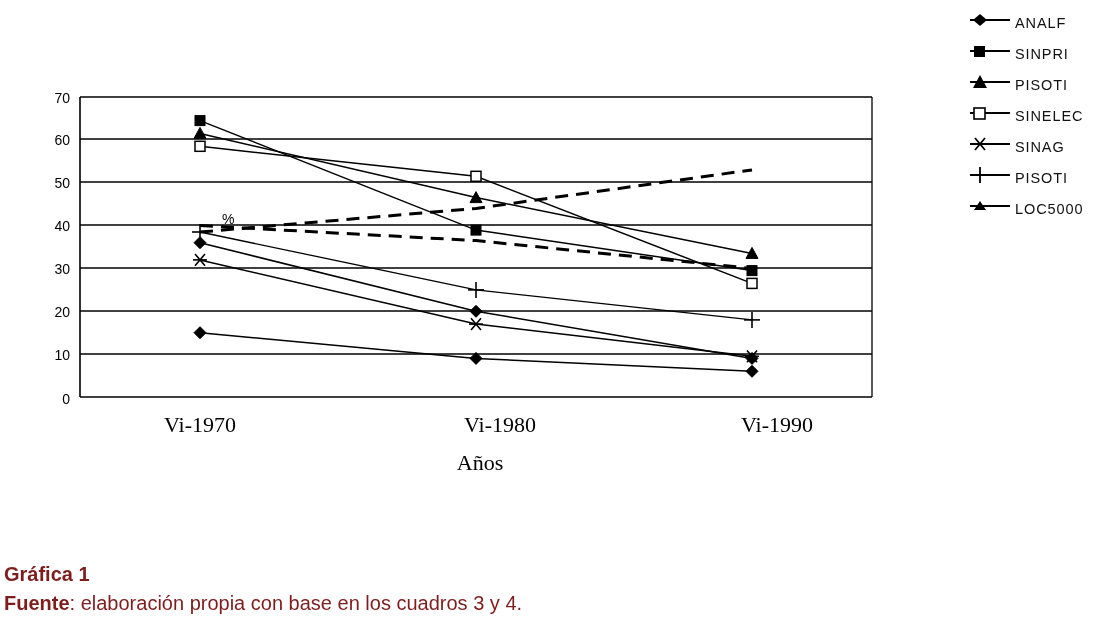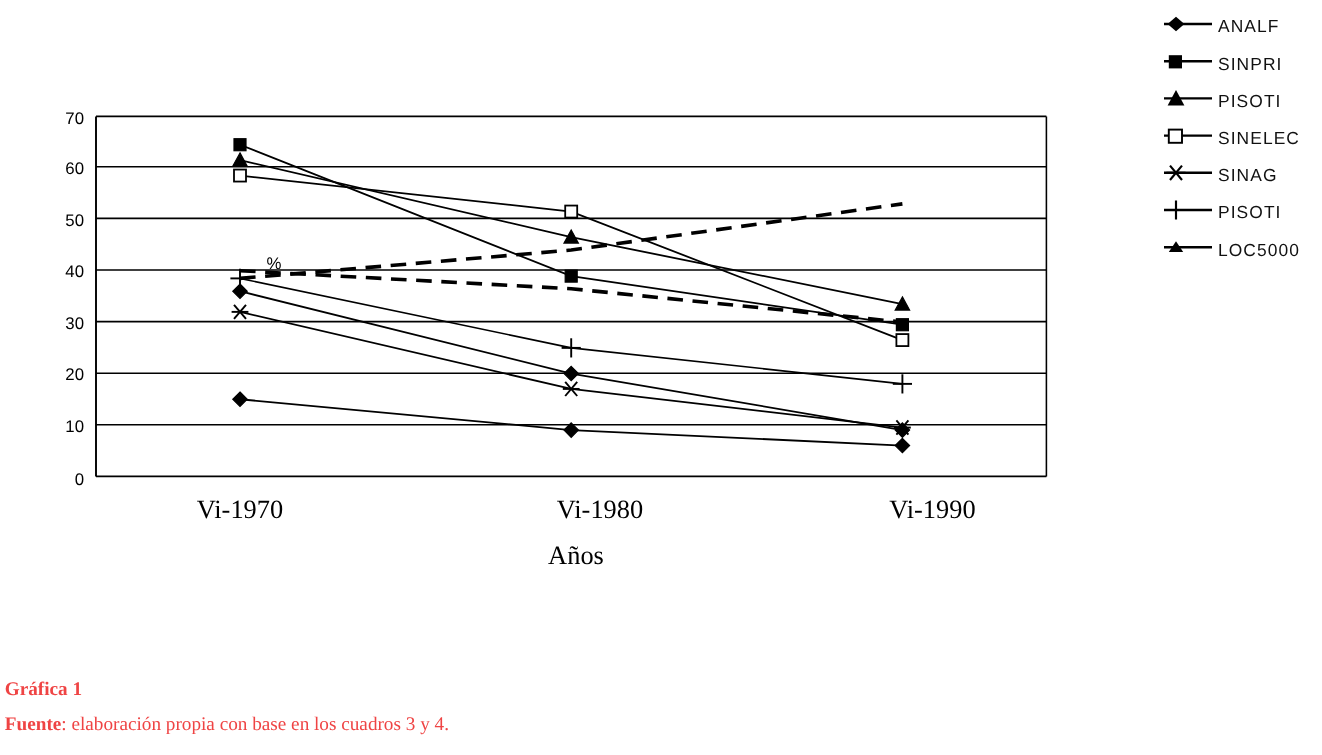--- a/index.html
+++ b/index.html
@@ -59,24 +59,24 @@
     white-space: nowrap;
     margin-left: 3px;
   }
 
   
   #caption {
     position: absolute;
     left: 4px;
     top: 560px;
     width: 900px;
-    font-family: Liberation Serif, serif;
-    font-size: 16px;
+    font-family: Liberation Sans, sans-serif;
+    font-size: 20px;
     line-height: 29px;
-    color: #ef4444;
+    color: #7f1d1d;
   }
   #caption .lbl { font-weight: bold; }
 </style>
 </head>
 <body>
 
 <div id="chart-figure">
   <svg id="plot-svg" width="960" height="500" viewBox="0 0 960 500">
 
     <g stroke="#000" fill="none">

